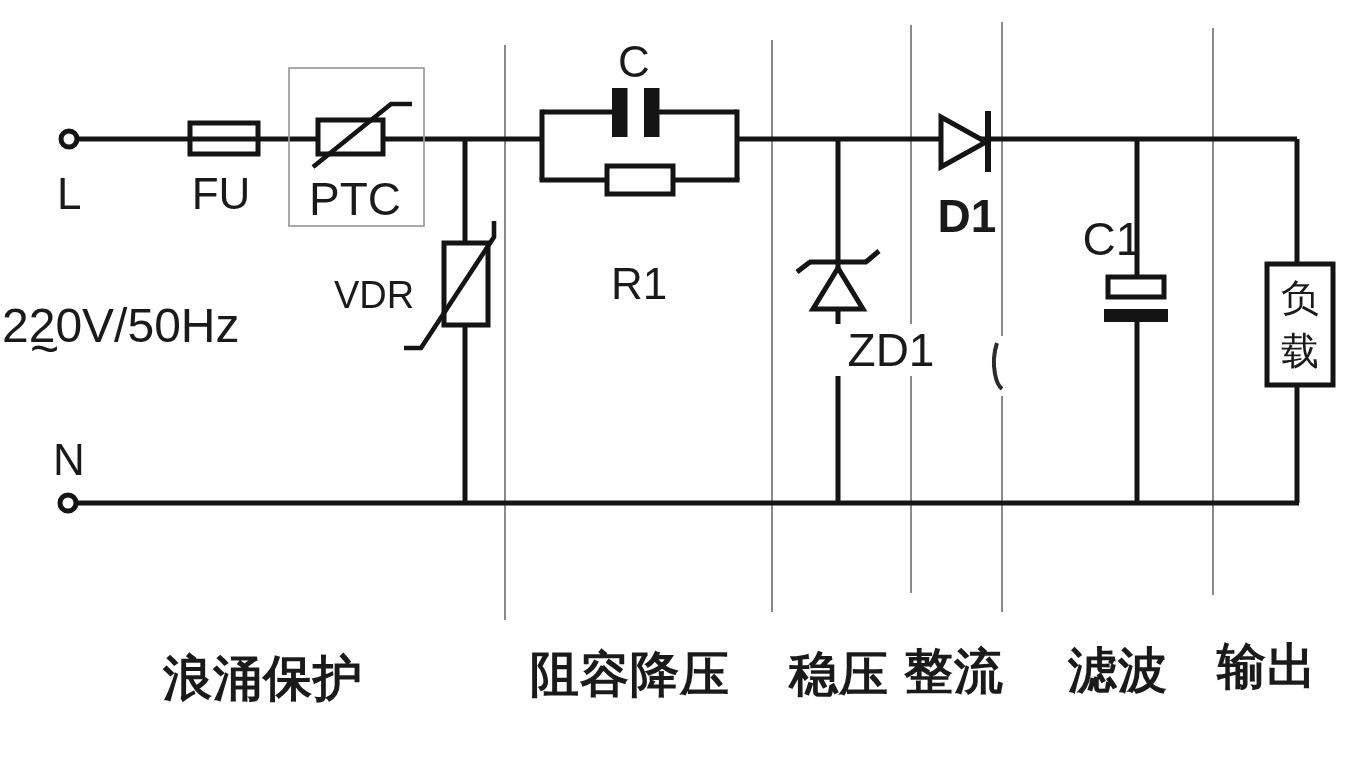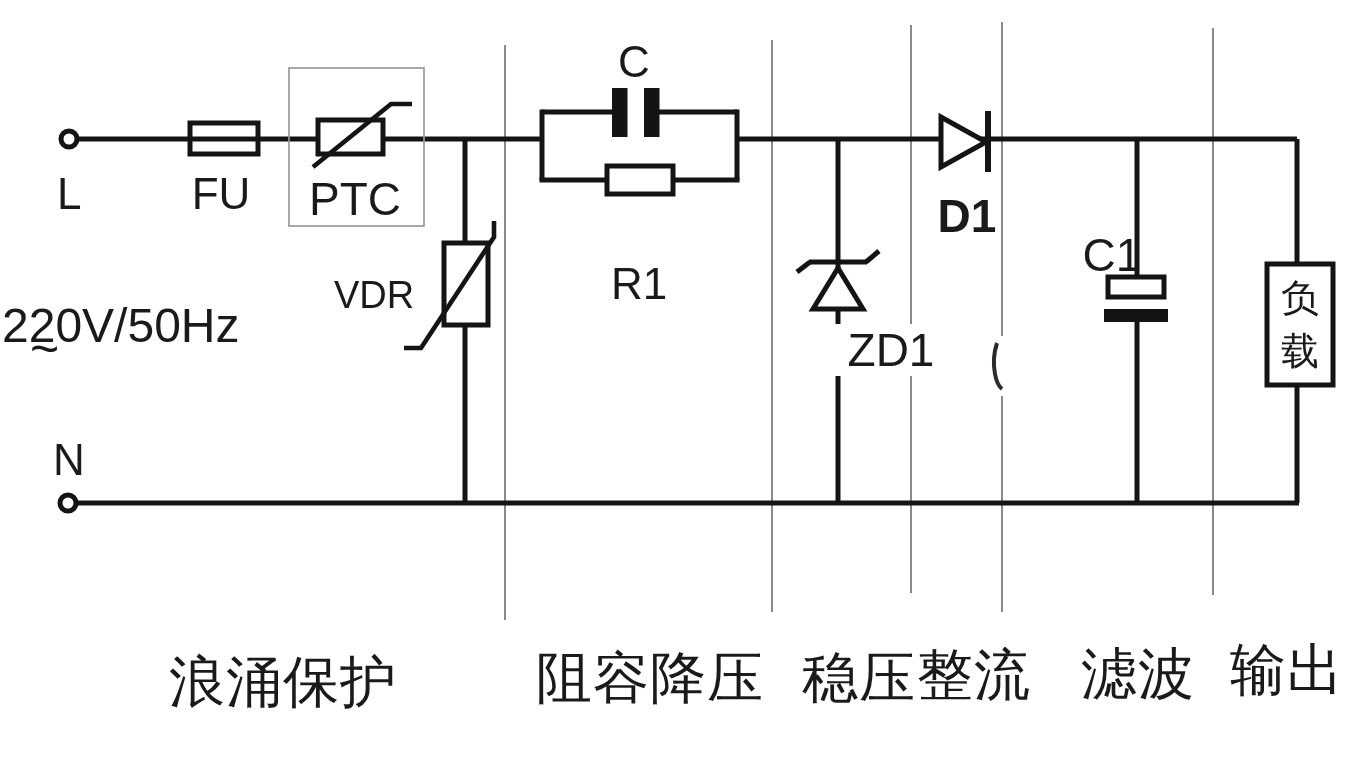--- a/index.html
+++ b/index.html
@@ -32,21 +32,21 @@
 
   .lbl{
     position:absolute;
     white-space:nowrap;
     line-height:1;
     font-size:46px;
     transform:translateX(-50%);
   }
   .lbl.noctr{transform:none;}
   .lbl.big{font-size:44px;}
-  .lbl.sec{font-weight:400;font-size:56px;letter-spacing:1px;margin-left:20px;}
+  .lbl.sec{font-weight:700;font-size:49px;letter-spacing:1px;}
   .lbl.whitebg{background:#fff;padding:3px 6px;}
   .tilde{font-size:50px;}
   .loadbox{
     position:absolute;left:1267px;top:264px;width:66px;height:121px;
     display:flex;flex-direction:column;align-items:center;justify-content:space-evenly;
     font-size:38px;line-height:1;
   }
 </style>
 </head>
 <body>
@@ -139,21 +139,21 @@
   <div class="lbl noctr" style="left:2px;top:302px;font-size:48px;">220V/50Hz</div>
   <div class="lbl noctr tilde" style="left:30px;top:324px;">~</div>
 
   <div class="lbl big" style="left:221px;top:172px;">FU</div>
   <div class="lbl" style="left:355px;top:176px;">PTC</div>
   <div class="lbl" style="left:374px;top:276px;font-size:38px;">VDR</div>
   <div class="lbl big" style="left:634px;top:40px;">C</div>
   <div class="lbl big" style="left:639px;top:215px;margin-top:47px;">R1</div>
   <div class="lbl whitebg" style="left:885px;top:324px;padding-left:18px;">ZD1</div>
   <div class="lbl" style="left:967px;top:193px;font-weight:bold;">D1</div>
-  <div class="lbl" style="left:1112px;top:232px;">C1</div>
+  <div class="lbl" style="left:1112px;top:216px;">C1</div>
 
   <div class="loadbox">
     <div>负</div>
     <div>载</div>
   </div>
 
   <div class="lbl sec" style="left:263px;top:654px;">浪涌保护</div>
   <div class="lbl sec" style="left:630px;top:650px;">阻容降压</div>
   <div class="lbl sec" style="left:839px;top:650px;">稳压</div>
   <div class="lbl sec" style="left:954px;top:647px;">整流</div>

